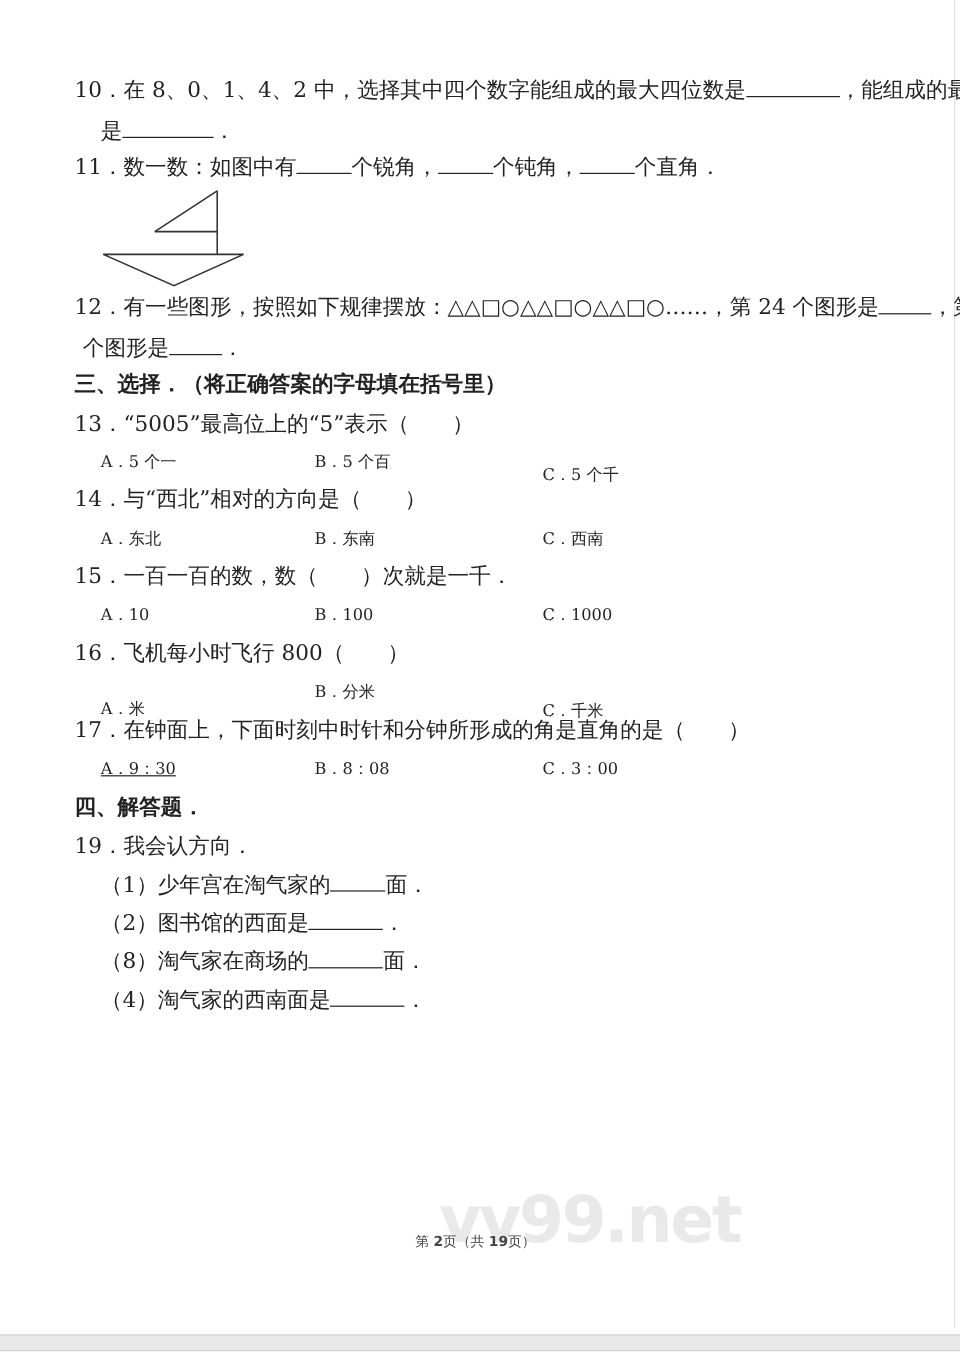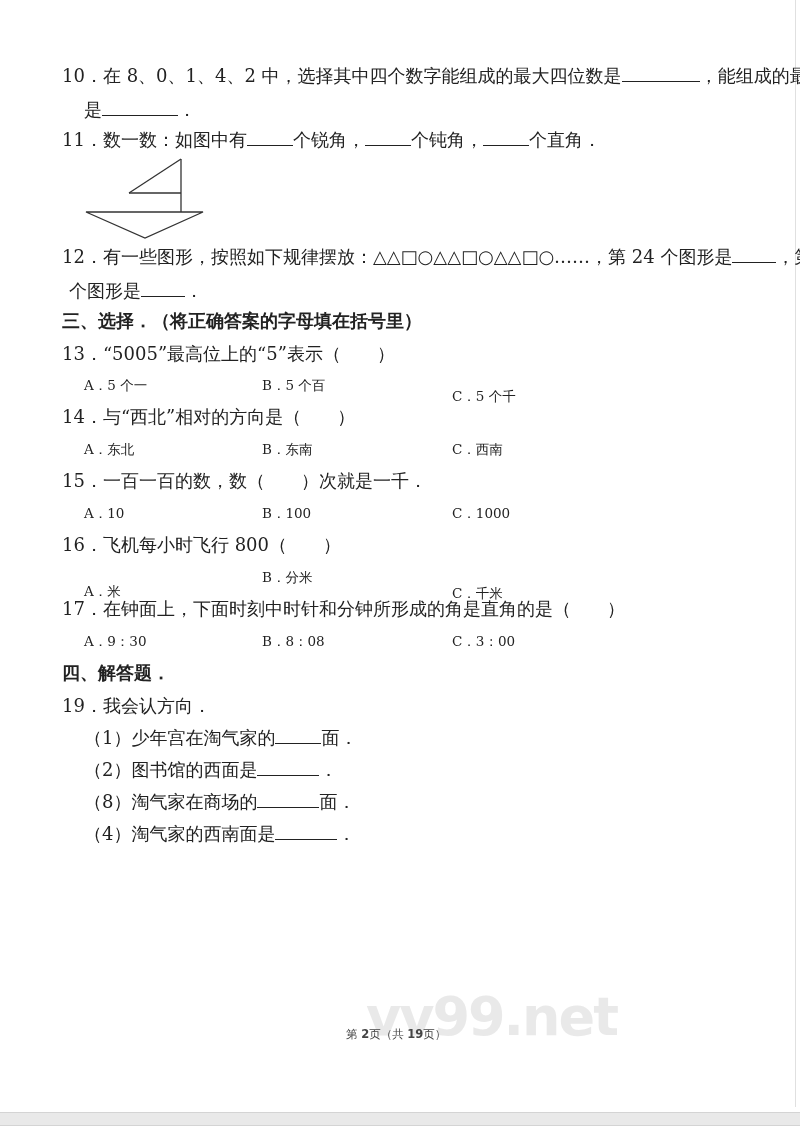--- a/index.html
+++ b/index.html
@@ -67,21 +67,21 @@
   <div class="opt" style="left:84px;top:504px;">A．10</div>
   <div class="opt" style="left:262px;top:504px;">B．100</div>
   <div class="opt" style="left:452px;top:504px;">C．1000</div>
 
   <div class="line" style="left:62px;top:536px;">16．飞机每小时飞行 800（　　）</div>
   <div class="opt" style="left:84px;top:540px;margin-top:42px;">A．米</div>
   <div class="opt" style="left:262px;top:568px;">B．分米</div>
   <div class="opt" style="left:452px;top:584px;">C．千米</div>
 
   <div class="line" style="left:62px;top:600px;">17．在钟面上，下面时刻中时针和分钟所形成的角是直角的是（　　）</div>
-  <div class="opt" style="left:84px;top:632px;">A．9：30</div>
+  <div class="opt" style="left:84px;top:632px;text-decoration:underline;">A．9：30</div>
   <div class="opt" style="left:262px;top:632px;">B．8：08</div>
   <div class="opt" style="left:452px;top:632px;text-align:center;">C．3：00</div>
 
   <div class="line bold" style="left:62px;top:664px;">四、解答题．</div>
 
   <div class="line" style="left:62px;top:697px;">19．我会认方向．</div>
   <div class="line" style="left:84px;top:729px;">
     <span>（1）少年宫在淘气家的</span><span class="blank" style="width:46px;"></span><span>面．</span>
   </div>
   <div class="line" style="left:84px;top:761px;">

